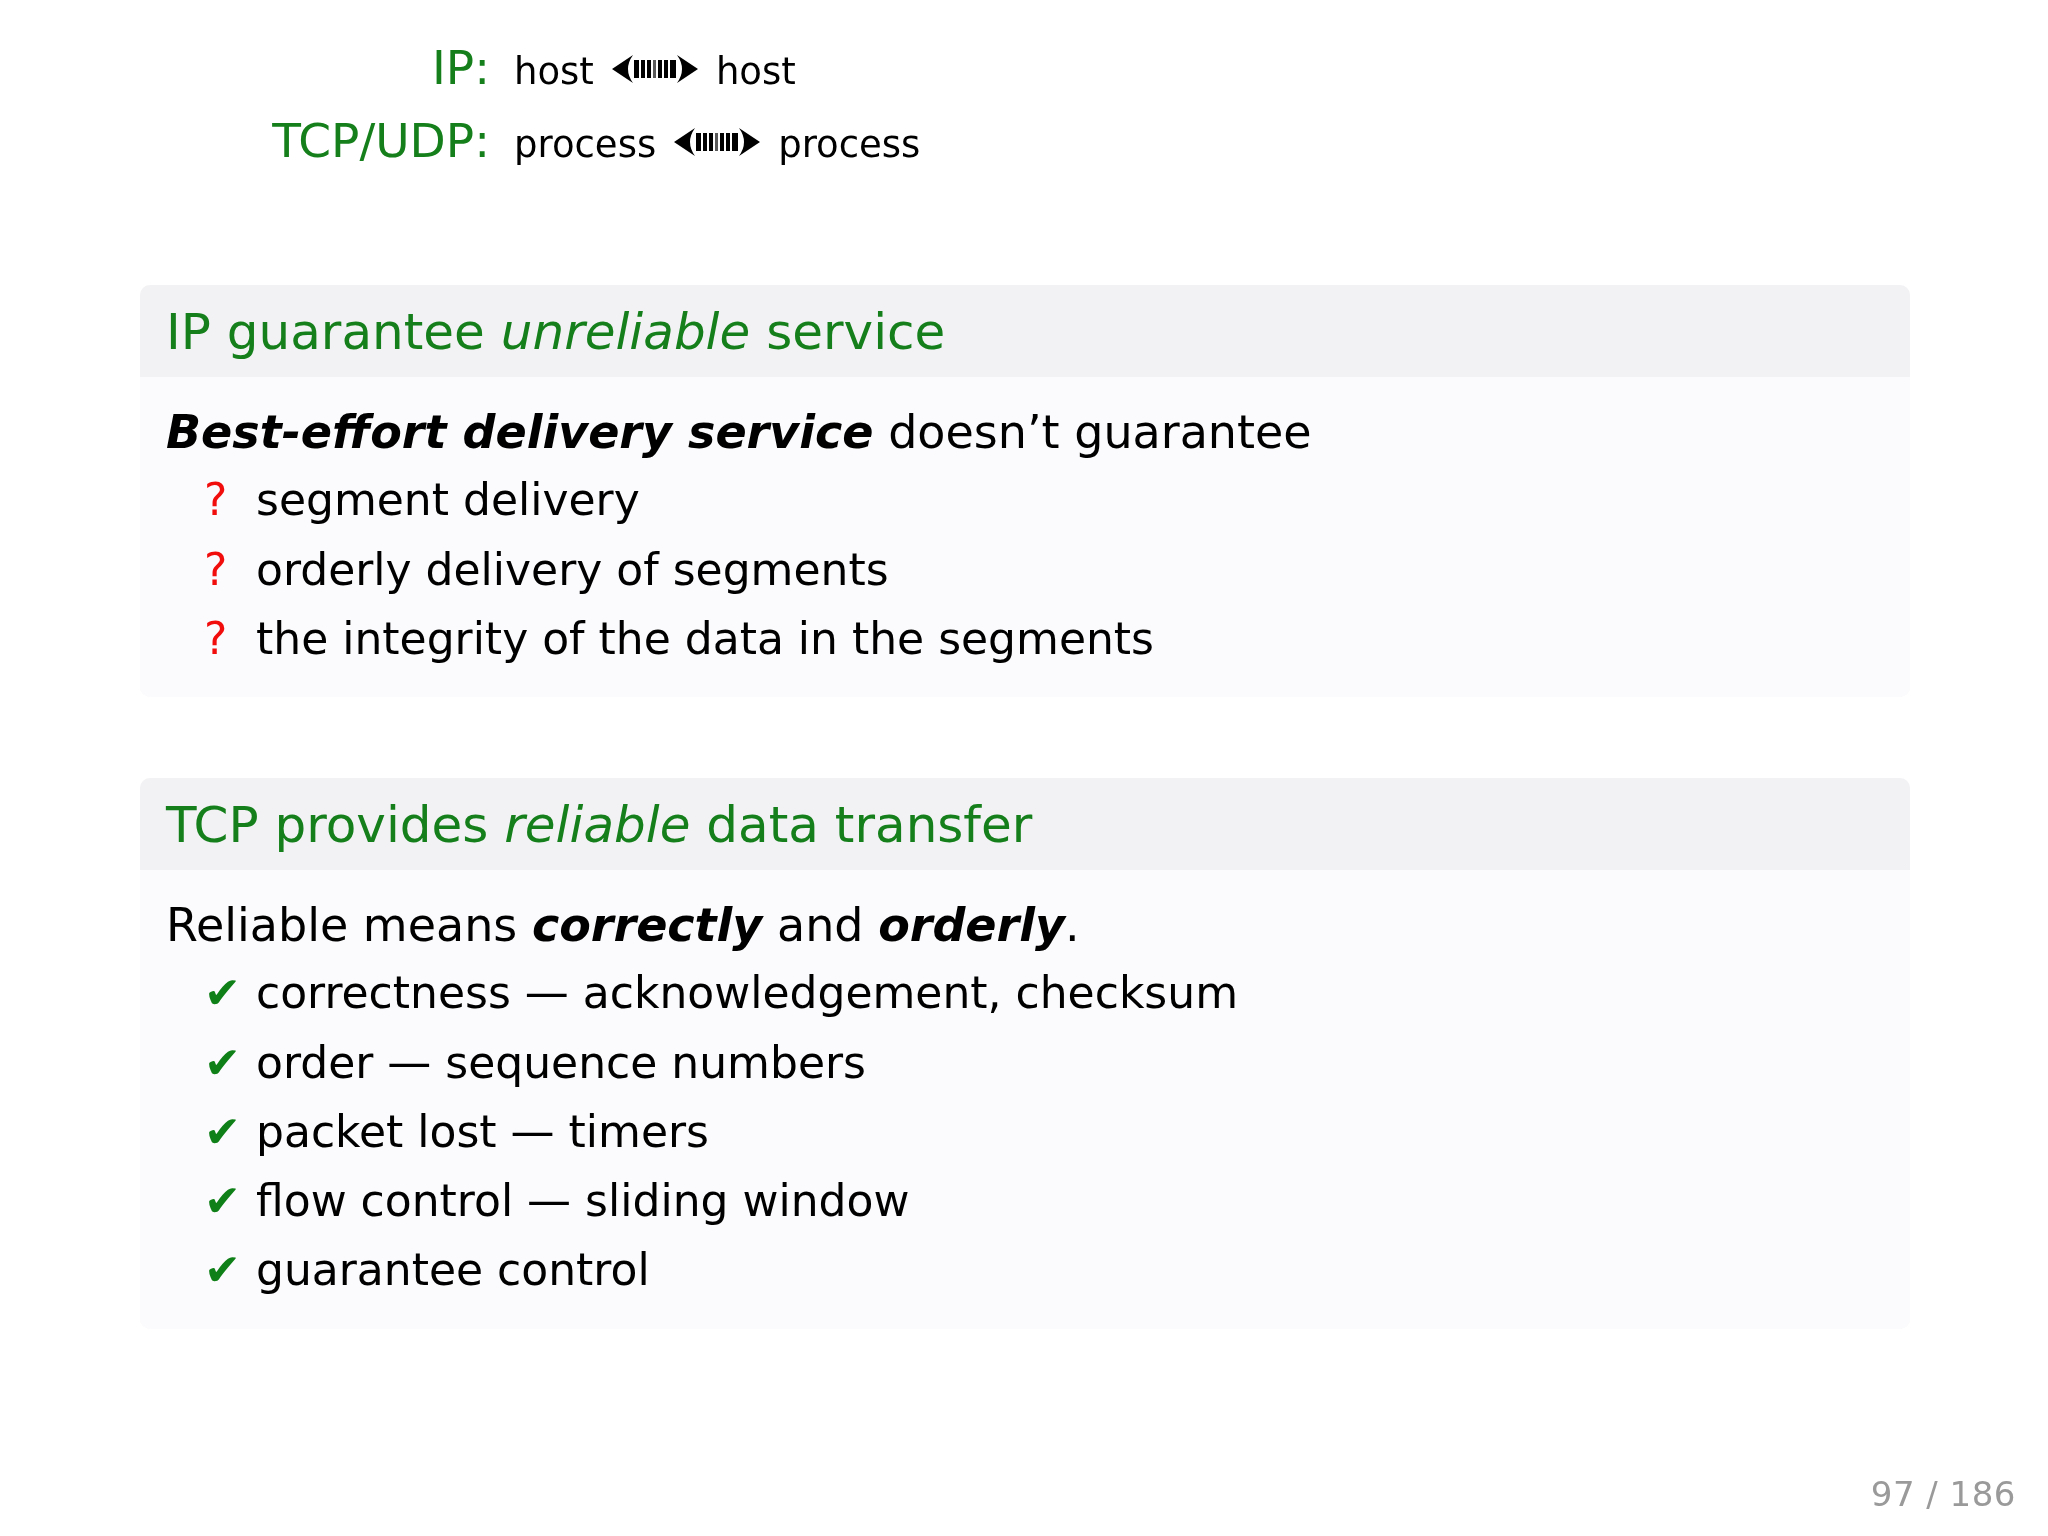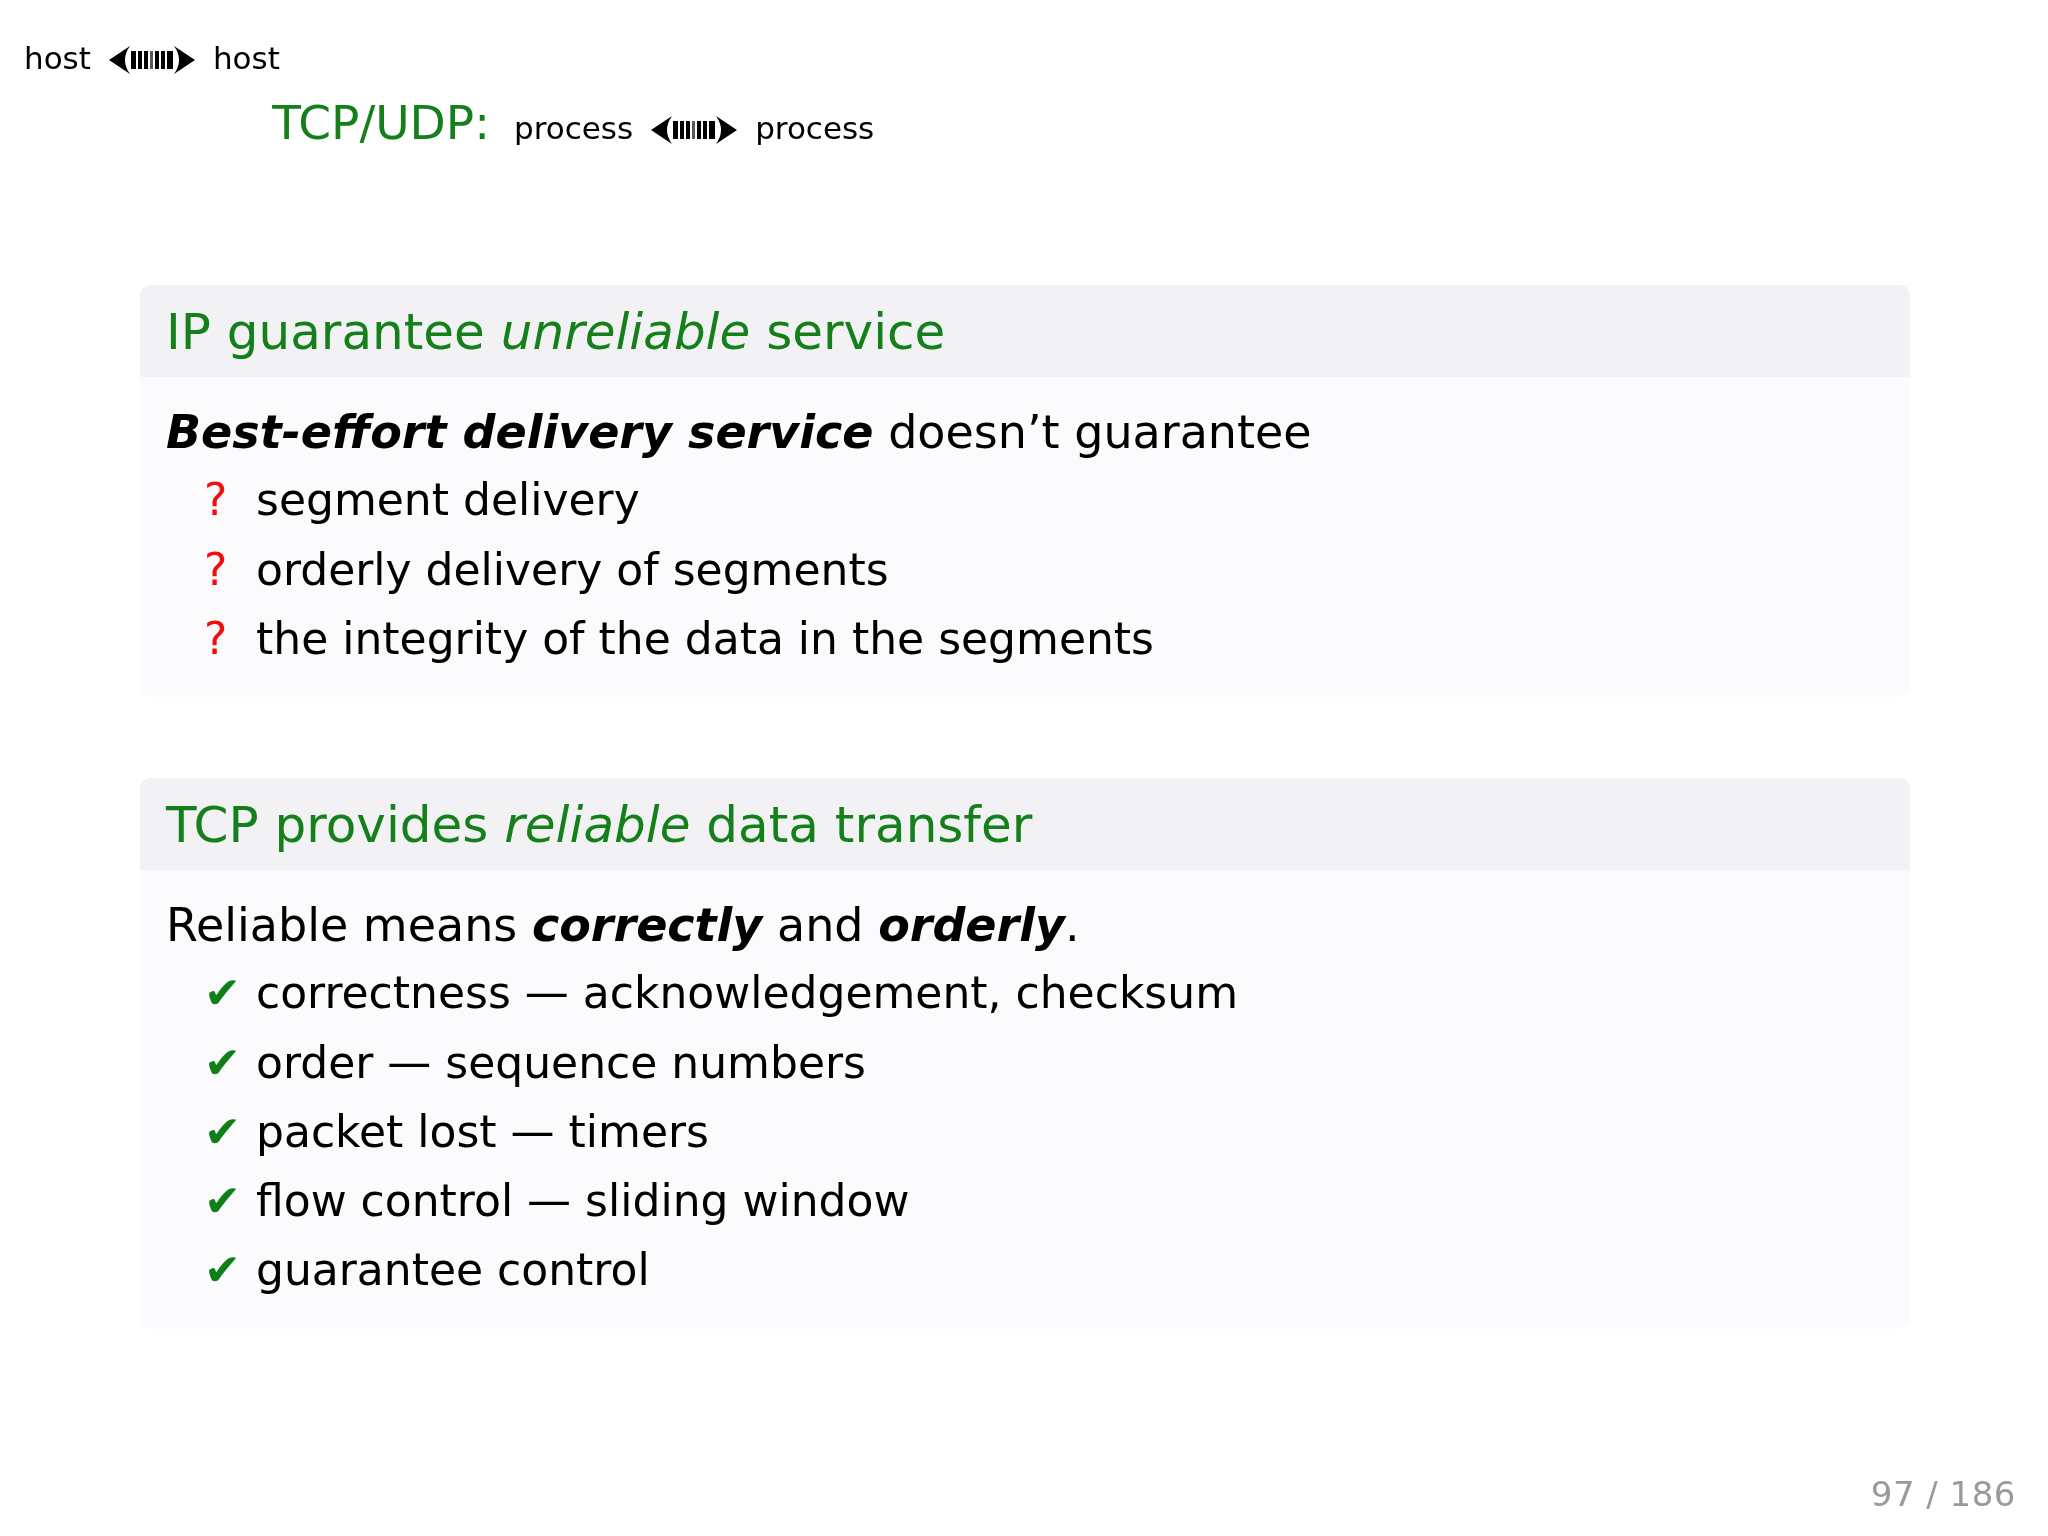--- a/index.html
+++ b/index.html
@@ -31,25 +31,25 @@
     width: 490px;
     text-align: right;
     color: #15801b;
     font-size: 47px;
     line-height: 1.18;
     white-space: nowrap;
   }
   .def-value {
     padding-left: 24px;
     color: #000000;
-    font-size: 31px;
+    font-size: 37px;
     line-height: 1.18;
     white-space: nowrap;
     display: flex;
-    align-items: center;
+    align-items: flex-start;
     gap: 18px;
   }
   .def-word { display: inline-block; }
 
   
   .harrow {
     display: inline-block;
     width: 86px;
     height: 34px;
     vertical-align: middle;
@@ -131,20 +131,21 @@
     letter-spacing: 0.5px;
     white-space: nowrap;
   }
 </style>
 </head>
 <body>
 
 <div class="defs">
 
   <div class="def-row">
+    <div class="def-label">IP:</div>
     <div class="def-value">
       <span class="def-word">host</span>
       <span class="harrow">
         <svg width="86" height="34" viewBox="0 0 86 34" xmlns="http://www.w3.org/2000/svg">
           <path d="M0 17 L21 3 Q16 10 16 17 Q16 24 21 31 Z" fill="#000000"></path>
           <path d="M86 17 L65 3 Q70 10 70 17 Q70 24 65 31 Z" fill="#000000"></path>
           <rect x="22" y="8" width="5" height="18" fill="#000000"></rect>
           <rect x="29" y="8" width="4" height="18" fill="#000000"></rect>
           <rect x="35" y="8" width="4" height="18" fill="#000000"></rect>
           <rect x="41" y="8" width="3" height="18" fill="#5a5a5a"></rect>

